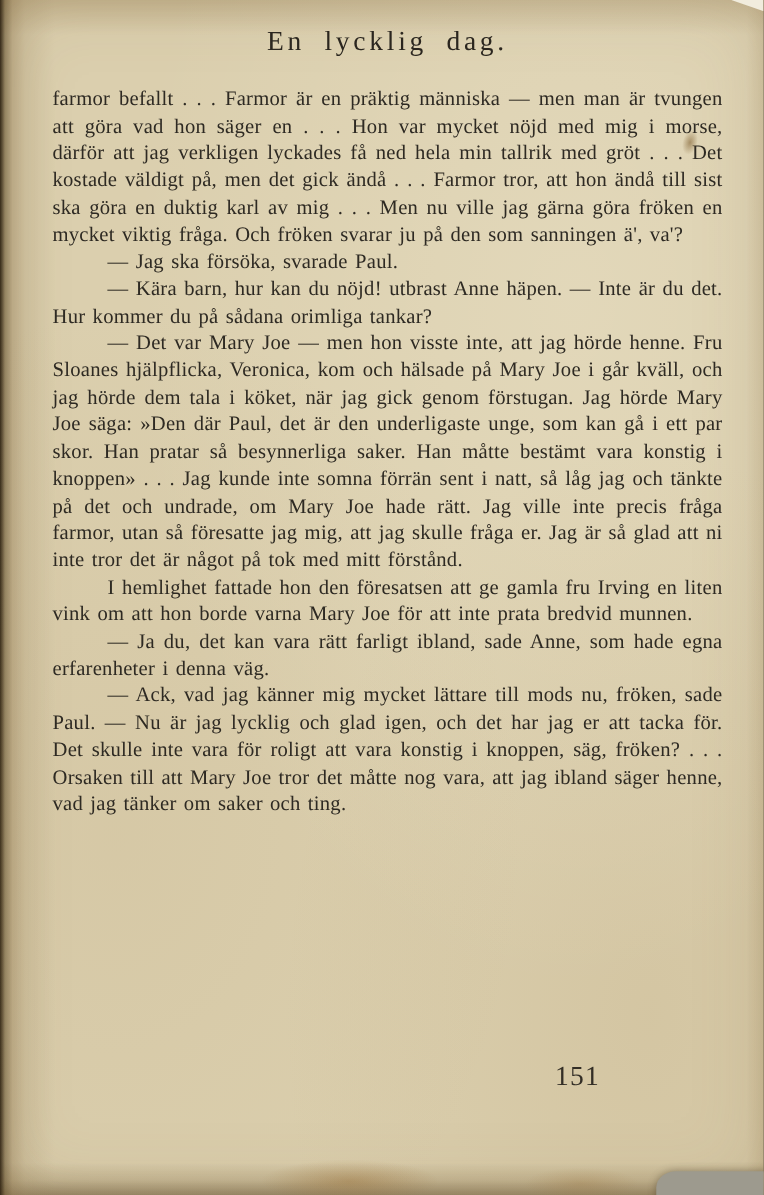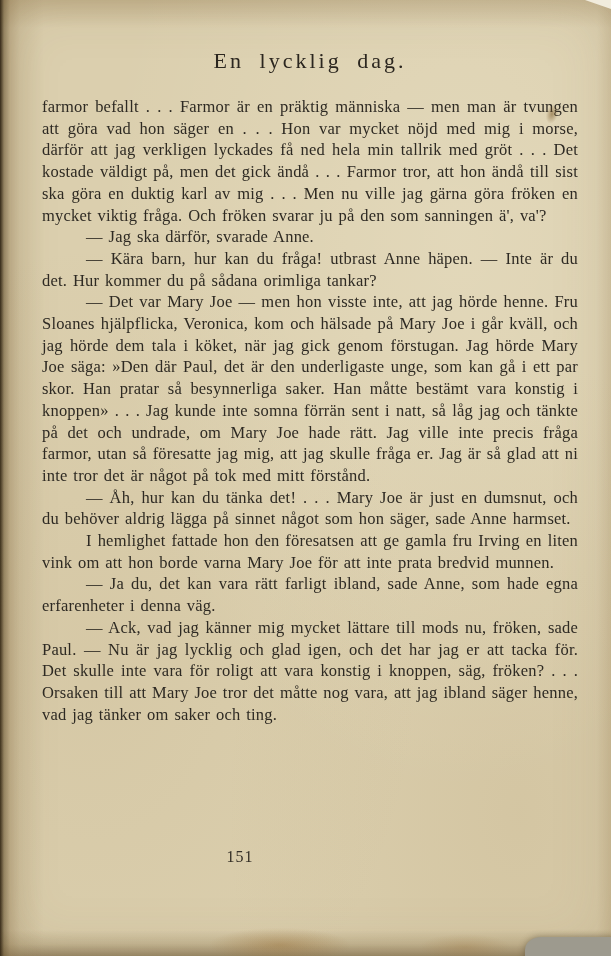--- a/index.html
+++ b/index.html
@@ -71,21 +71,21 @@
   }
   .stain-bottom2 {
     left: 420px; top: 934px; width: 90px; height: 26px;
     background: radial-gradient(ellipse, rgba(150,105,45,0.22), rgba(150,105,45,0) 72%);
   }
 
   
   .page-content {
     position: absolute;
     left: 42px;
-    top: 48px;
+    top: 20px;
     width: 536px;
   }
 
   .title {
     margin: 0 0 22px 0;
     font-size: 22px;
     font-weight: normal;
     text-align: center;
     letter-spacing: 3px;
     word-spacing: 7px;
@@ -102,40 +102,39 @@
     letter-spacing: 0.2px;
     text-indent: 44px;
   }
   .body-text p.noindent { text-indent: 0; }
 
   .pagenum {
     position: absolute;
     left: 0;
     width: 480px;           
     top: 848px;
-    text-align: center;
-    font-size: 16px;
+    text-align: right;
+    font-size: 22px;
     letter-spacing: 1px;
     color: #332e26;
   }
 </style>
 </head>
 <body>
 
 <div class="scan">
 
   <div class="page-content">
     <h1 class="title">En lycklig dag.</h1>
 
     <div class="body-text">
       <p class="noindent">farmor befallt . . .  Farmor är en präktig människa — men man är tvungen att göra vad hon säger en . . .  Hon var mycket nöjd med mig i morse, därför att jag verkligen lyckades få ned hela min tallrik med gröt . . .  Det kostade väldigt på, men det gick ändå . . .  Farmor tror, att hon ändå till sist ska göra en duktig karl av mig . . .  Men nu ville jag gärna göra fröken en mycket viktig fråga.  Och fröken svarar ju på den som sanningen ä', va'?</p>
-      <p>— Jag ska därför, svarade Anne.</p>
-      <p>— Kära barn, hur kan du fråga! utbrast Anne häpen. — Inte är du det.  Hur kommer du på sådana orimliga tankar?</p>
+      <p>— Jag ska försöka, svarade Paul.</p>
+      <p>— Kära barn, hur kan du nöjd! utbrast Anne häpen. — Inte är du det.  Hur kommer du på sådana orimliga tankar?</p>
       <p>— Det var Mary Joe — men hon visste inte, att jag hörde henne.  Fru Sloanes hjälpflicka, Veronica, kom och hälsade på Mary Joe i går kväll, och jag hörde dem tala i köket, när jag gick genom förstugan.  Jag hörde Mary Joe säga: »Den där Paul, det är den underligaste unge, som kan gå i ett par skor.  Han pratar så besynnerliga saker.  Han måtte bestämt vara konstig i knoppen» . . .  Jag kunde inte somna förrän sent i natt, så låg jag och tänkte på det och undrade, om Mary Joe hade rätt.  Jag ville inte precis fråga farmor, utan så föresatte jag mig, att jag skulle fråga er.  Jag är så glad att ni inte tror det är något på tok med mitt förstånd.</p>
-      <p>— Åh, hur kan du tänka det! . . .  Mary Joe är just en dumsnut, och du behöver aldrig lägga på sinnet något som hon säger, sade Anne harmset.</p>
       <p>I hemlighet fattade hon den föresatsen att ge gamla fru Irving en liten vink om att hon borde varna Mary Joe för att inte prata bredvid munnen.</p>
       <p>— Ja du, det kan vara rätt farligt ibland, sade Anne, som hade egna erfarenheter i denna väg.</p>
       <p>— Ack, vad jag känner mig mycket lättare till mods nu, fröken, sade Paul. — Nu är jag lycklig och glad igen, och det har jag er att tacka för.  Det skulle inte vara för roligt att vara konstig i knoppen, säg, fröken? . . .  Orsaken till att Mary Joe tror det måtte nog vara, att jag ibland säger henne, vad jag tänker om saker och ting.</p>
     </div>
   </div>
 
   <div class="pagenum">151</div>
 
   <div class="stain stain-dot"></div>
   <div class="stain stain-bottom"></div>

